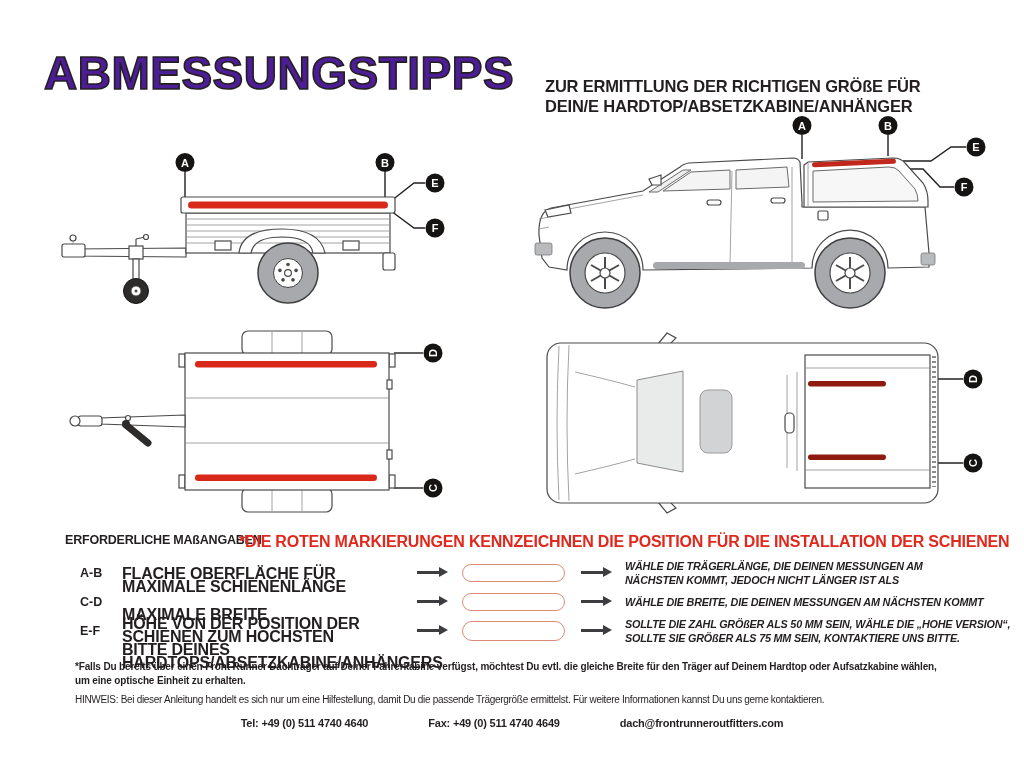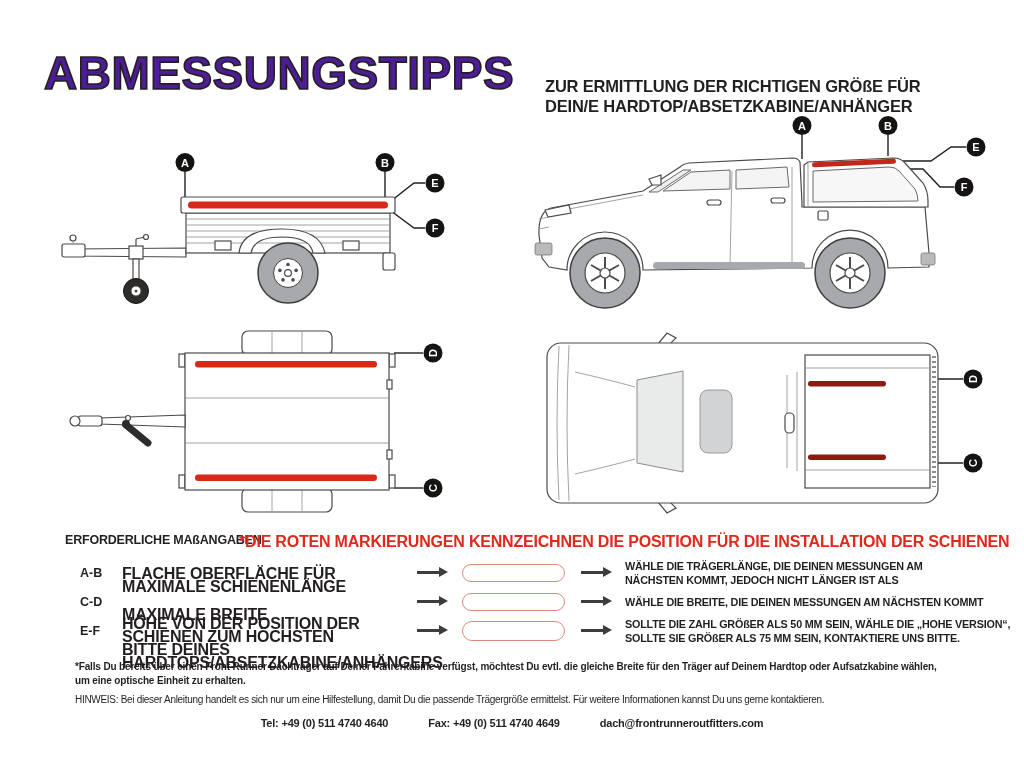--- a/index.html
+++ b/index.html
@@ -21,30 +21,30 @@
   svg{position:absolute;overflow:visible;}
   .mk{font:bold 11px "Liberation Sans",sans-serif;fill:#ffffff;}
   .ln{stroke:#231f20;stroke-width:1.4;fill:none;}
   .o{stroke:#4a4a4b;stroke-width:1.2;fill:#ffffff;}
   .thin{stroke:#8c8c8e;stroke-width:.8;fill:none;}
   
   #meas-heading{left:65px;top:533px;font-size:12.5px;font-weight:bold;letter-spacing:-.2px;}
   #meas-red-note{left:239px;top:533px;font-size:16px;font-weight:bold;letter-spacing:-.2px;}
   .m-key{position:absolute;left:80px;font-size:12.5px;font-weight:bold;}
   .m-desc{position:absolute;left:122px;font-size:16px;font-weight:bold;line-height:13px;letter-spacing:-.2px;white-space:pre-line;width:300px;}
-  .m-result{position:absolute;left:625px;font-size:10.8px;font-weight:bold;line-height:13.5px;letter-spacing:-.2px;white-space:pre-line;width:395px;}
+  .m-result{position:absolute;left:625px;font-size:10.8px;font-weight:bold;line-height:13.5px;letter-spacing:-.2px;white-space:pre-line;width:395px;font-style:italic;}
   .pill{position:absolute;left:462px;width:101px;height:16px;border:1.4px solid #dd8b79;border-radius:10px;background:#ffffff;}
   .arr{position:absolute;width:31px;height:11px;}
   .arr .bar{position:absolute;left:0;top:4px;width:22px;height:3.2px;background:#3d3d3f;}
   .arr .head{position:absolute;right:0;top:0;width:0;height:0;
     border-left:9px solid #3d3d3f;border-top:5.5px solid transparent;border-bottom:5.5px solid transparent;}
   
   #footnote-asterisk{left:75px;top:660px;width:945px;font-size:10px;font-weight:bold;letter-spacing:-.15px;line-height:13.5px;white-space:pre-line;}
   #footnote-hinweis{left:75px;top:694px;width:945px;font-size:10px;font-weight:normal;letter-spacing:-.3px;}
-  #contact-row{left:0;top:717px;width:1024px;display:flex;justify-content:center;gap:40px;font-size:11px;font-weight:bold;letter-spacing:-.2px;}
+  #contact-row{left:0;top:717px;width:1024px;display:flex;justify-content:center;gap:60px;font-size:11px;font-weight:bold;letter-spacing:-.2px;}
 </style>
 </head>
 <body>
 
 <div class="abs" id="page-title">ABMESSUNGSTIPPS</div>
 <div class="abs" id="page-subtitle">ZUR ERMITTLUNG DER RICHTIGEN GRÖßE FÜR
 DEIN/E HARDTOP/ABSETZKABINE/ANHÄNGER</div>
 
 <svg id="trailer-side" style="left:55px;top:145px" width="420" height="185" viewBox="0 0 420 185">
 

